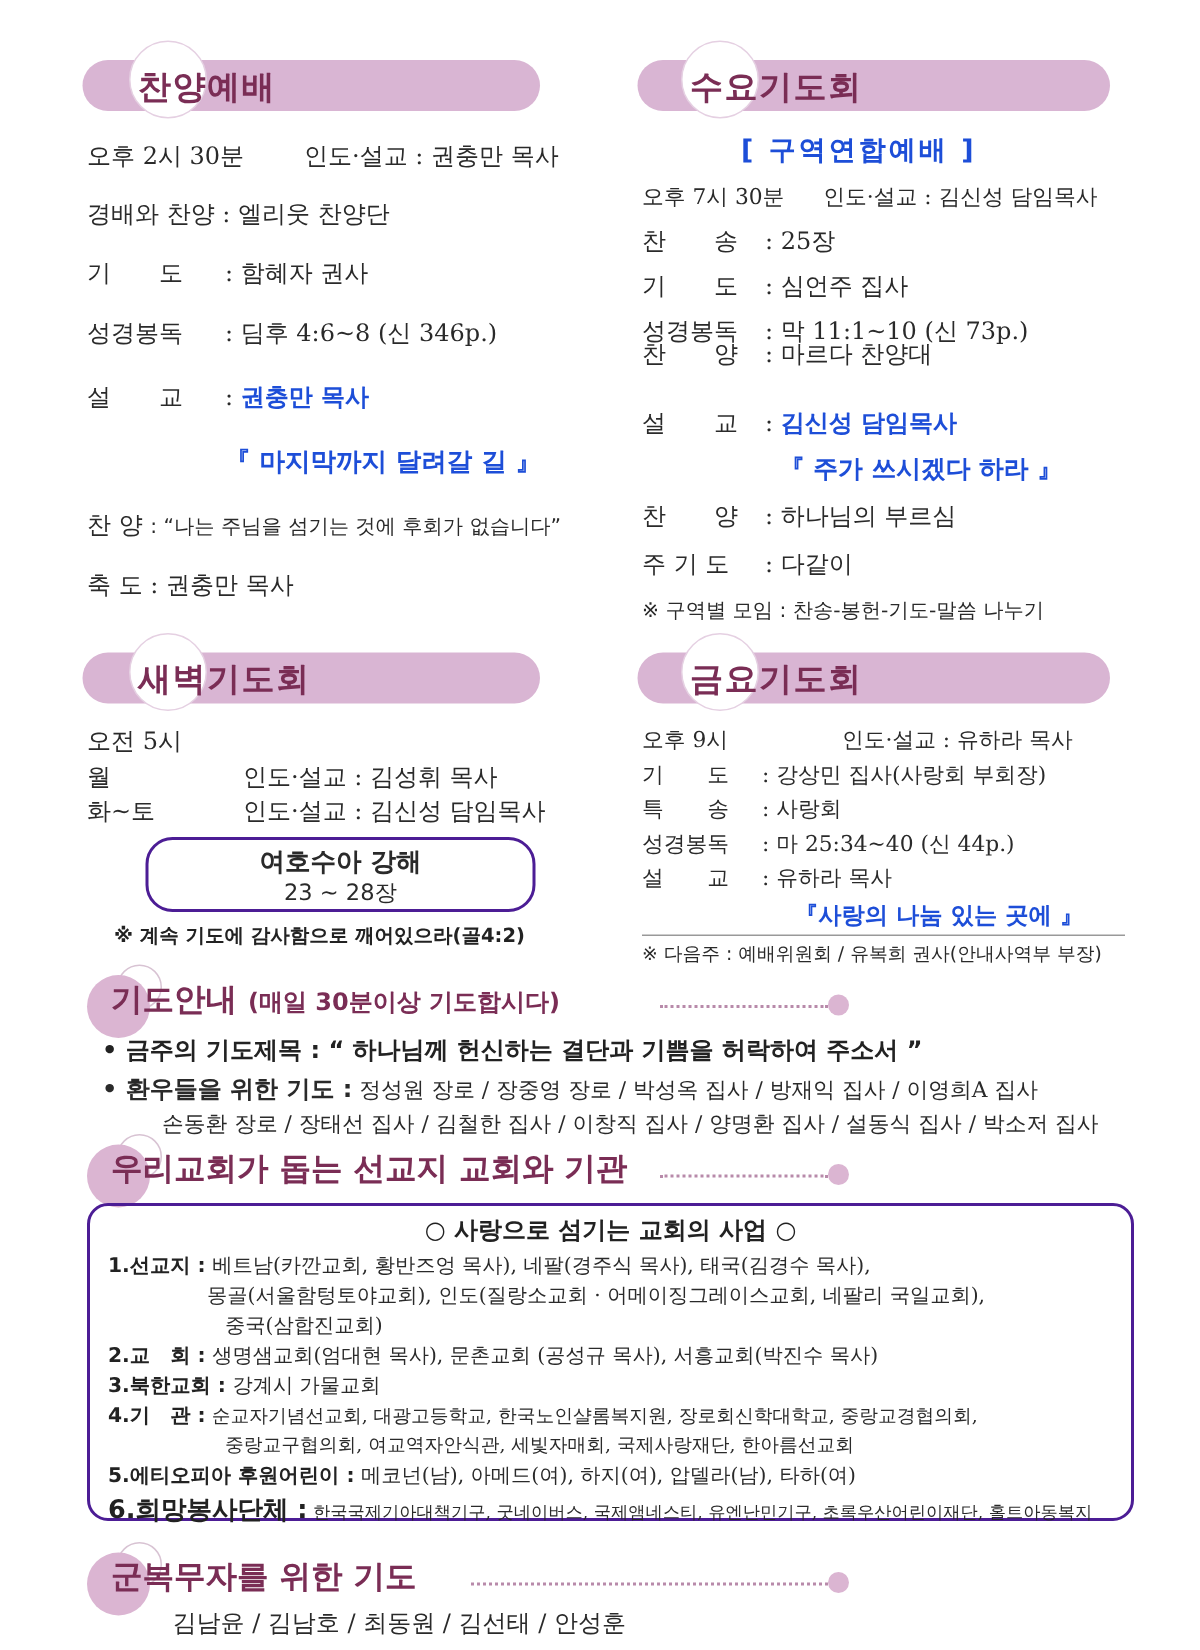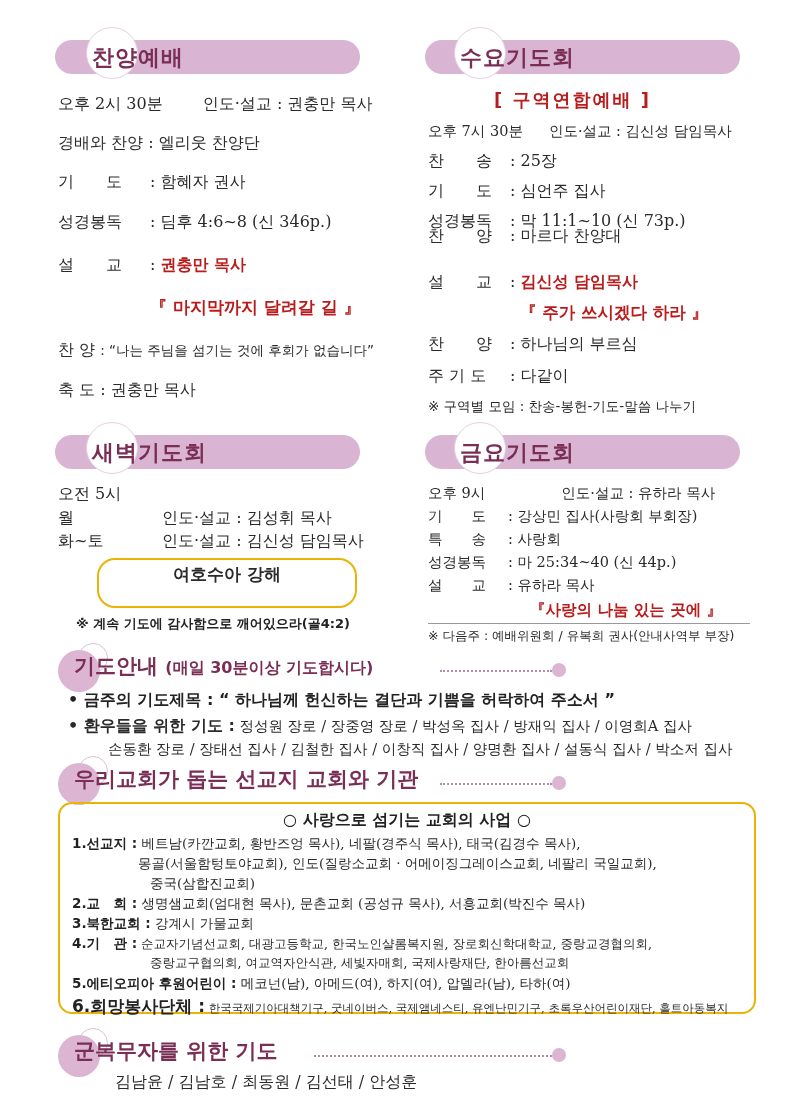--- a/index.html
+++ b/index.html
@@ -3,29 +3,29 @@
 <meta charset="utf-8">
 <style>
   * { box-sizing: border-box; margin: 0; padding: 0; }
   body { width: 800px; height: 1100px; background: #ffffff; font-family: "DejaVu Serif", serif; color: #2a2a2a; position: relative; overflow: hidden; }
   .abs { position: absolute; }
   .pill { position: absolute; height: 34px; border-radius: 17px; background: #d9b5d3; }
   .pill-circle { position: absolute; width: 58px; height: 58px; border-radius: 50%; background: #ffffff; border: 1px solid #e5d0e2; }
   .pill-title { position: absolute; font-family: "DejaVu Sans", sans-serif; font-weight: bold; font-size: 22px; color: #7a2d55; letter-spacing: 1px; }
   .line { position: absolute; font-size: 16px; white-space: nowrap; }
   .line.sm { font-size: 14.5px; }
-  .bold { font-family: "DejaVu Sans", sans-serif; font-weight: bold; color: #b91c1c; }
+  .bold { font-family: "DejaVu Sans", sans-serif; font-weight: bold; color: #1d4ed8; }
   .lab { display: inline-block; }
   .sechead { position: absolute; font-family: "DejaVu Sans", sans-serif; font-weight: bold; color: #7a2d55; font-size: 21px; white-space: nowrap; }
   .secsub { font-size: 16px; }
   .dots { position: absolute; border-top: 2px dotted #b88aaa; height: 0; }
   .dotend { position: absolute; width: 14px; height: 14px; border-radius: 50%; background: #dbb5d2; }
   .bigcirc { position: absolute; width: 42px; height: 42px; border-radius: 50%; background: #dbb5d2; }
   .ring { position: absolute; width: 30px; height: 30px; border-radius: 50%; border: 1px solid #d8c3d3; }
-  .box { position: absolute; border: 2px solid #eab308; border-radius: 14px; }
+  .box { position: absolute; border: 2px solid #4c1d95; border-radius: 14px; }
   .mline { position: absolute; font-size: 13.5px; white-space: nowrap; text-align: center; }
   .mlab { font-family: "DejaVu Sans", sans-serif; font-weight: bold; color: #222; }
 </style>
 </head>
 <body>
 
 <section>
   <div class="pill" style="left:55px;top:40px;width:305px;"></div>
   <div class="pill-circle" style="left:86px;top:27px;width:52px;height:52px;"></div>
   <div class="pill-title" style="left:92px;top:43px;">찬양예배</div>
@@ -77,20 +77,21 @@
 <section>
   <div class="pill" style="left:55px;top:435px;width:305px;"></div>
   <div class="pill-circle" style="left:86px;top:422px;width:52px;height:52px;"></div>
   <div class="pill-title" style="left:92px;top:438px;">새벽기도회</div>
 
   <div class="line" style="left:58px;top:484px;">오전 5시</div>
   <div class="line" style="left:58px;top:508px;"><span class="lab" style="width:104px">월</span><span>인도·설교 : 김성휘 목사</span></div>
   <div class="line" style="left:58px;top:531px;"><span class="lab" style="width:104px">화~토</span><span>인도·설교 : 김신성 담임목사</span></div>
   <div class="box" style="left:97px;top:558px;width:260px;height:50px;border-radius:18px;">
     <div style="text-align:center;font-family:'DejaVu Sans',sans-serif;font-weight:bold;font-size:17px;margin-top:3px;">여호수아 강해</div>
+    <div style="text-align:center;font-family:'DejaVu Sans',sans-serif;font-size:15px;">23 ~ 28장</div>
   </div>
   <div class="line" style="left:76px;top:615px;font-family:'DejaVu Sans',sans-serif;font-size:13px;font-weight:bold;color:#222;text-align:center;">※ 계속 기도에 감사함으로 깨어있으라(골4:2)</div>
 </section>
 
 <section>
   <div class="pill" style="left:425px;top:435px;width:315px;"></div>
   <div class="pill-circle" style="left:454px;top:422px;width:52px;height:52px;"></div>
   <div class="pill-title" style="left:460px;top:438px;">금요기도회</div>
 
   <div class="line sm" style="left:428px;top:484px;"><span>오후 9시</span><span style="display:inline-block;width:76px"></span><span>인도·설교 : 유하라 목사</span></div>

